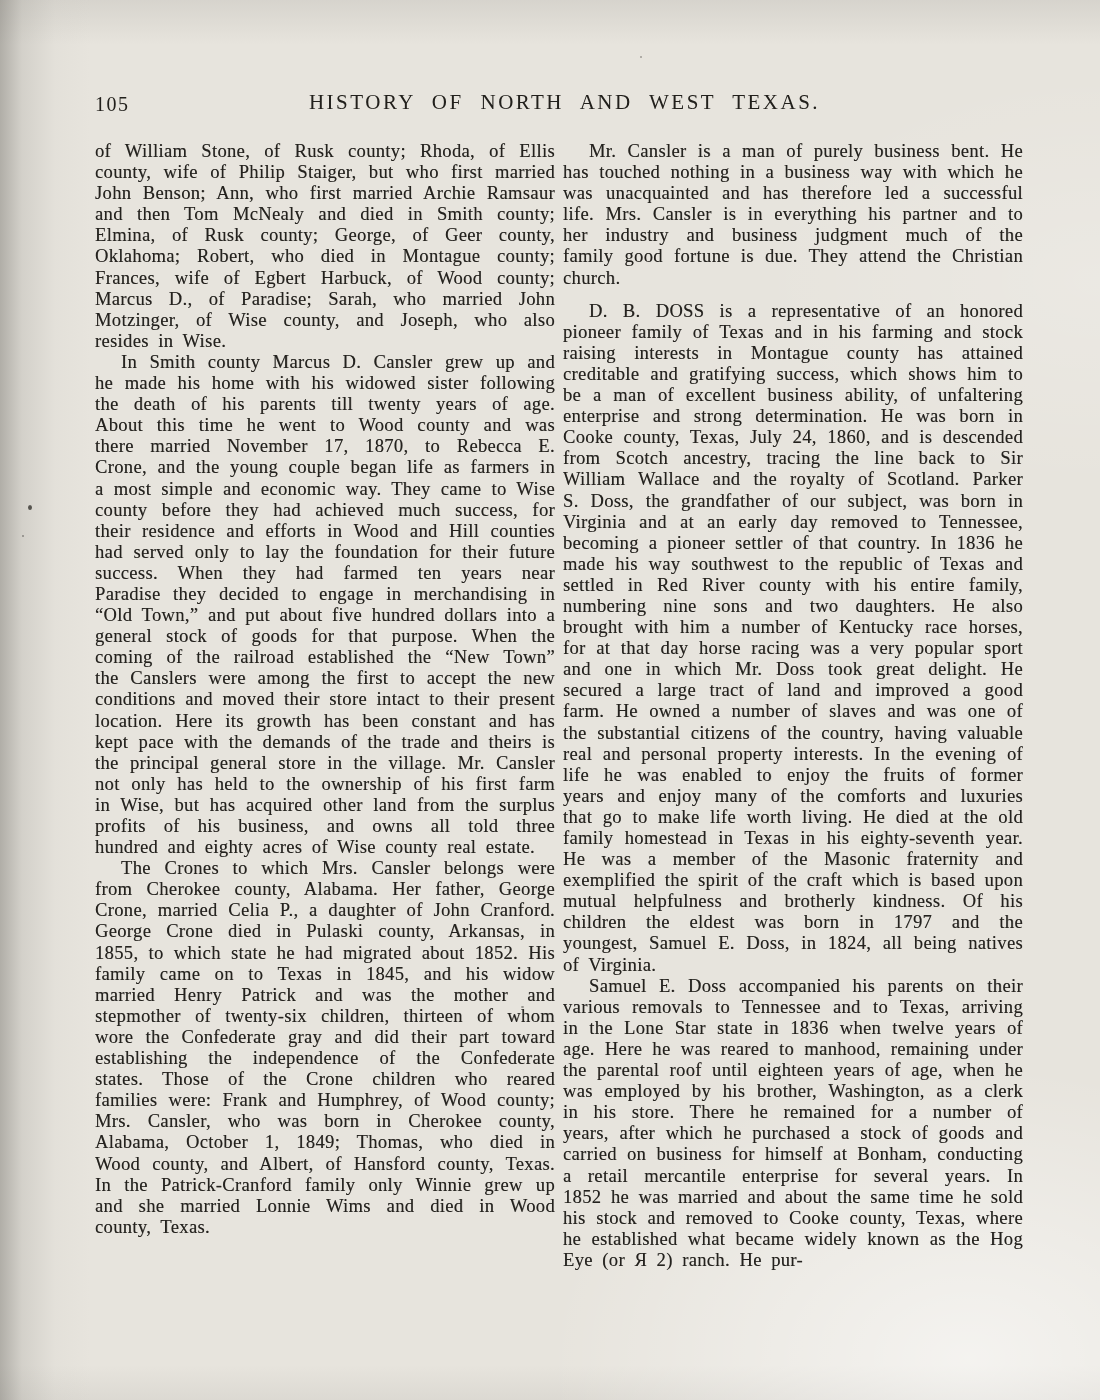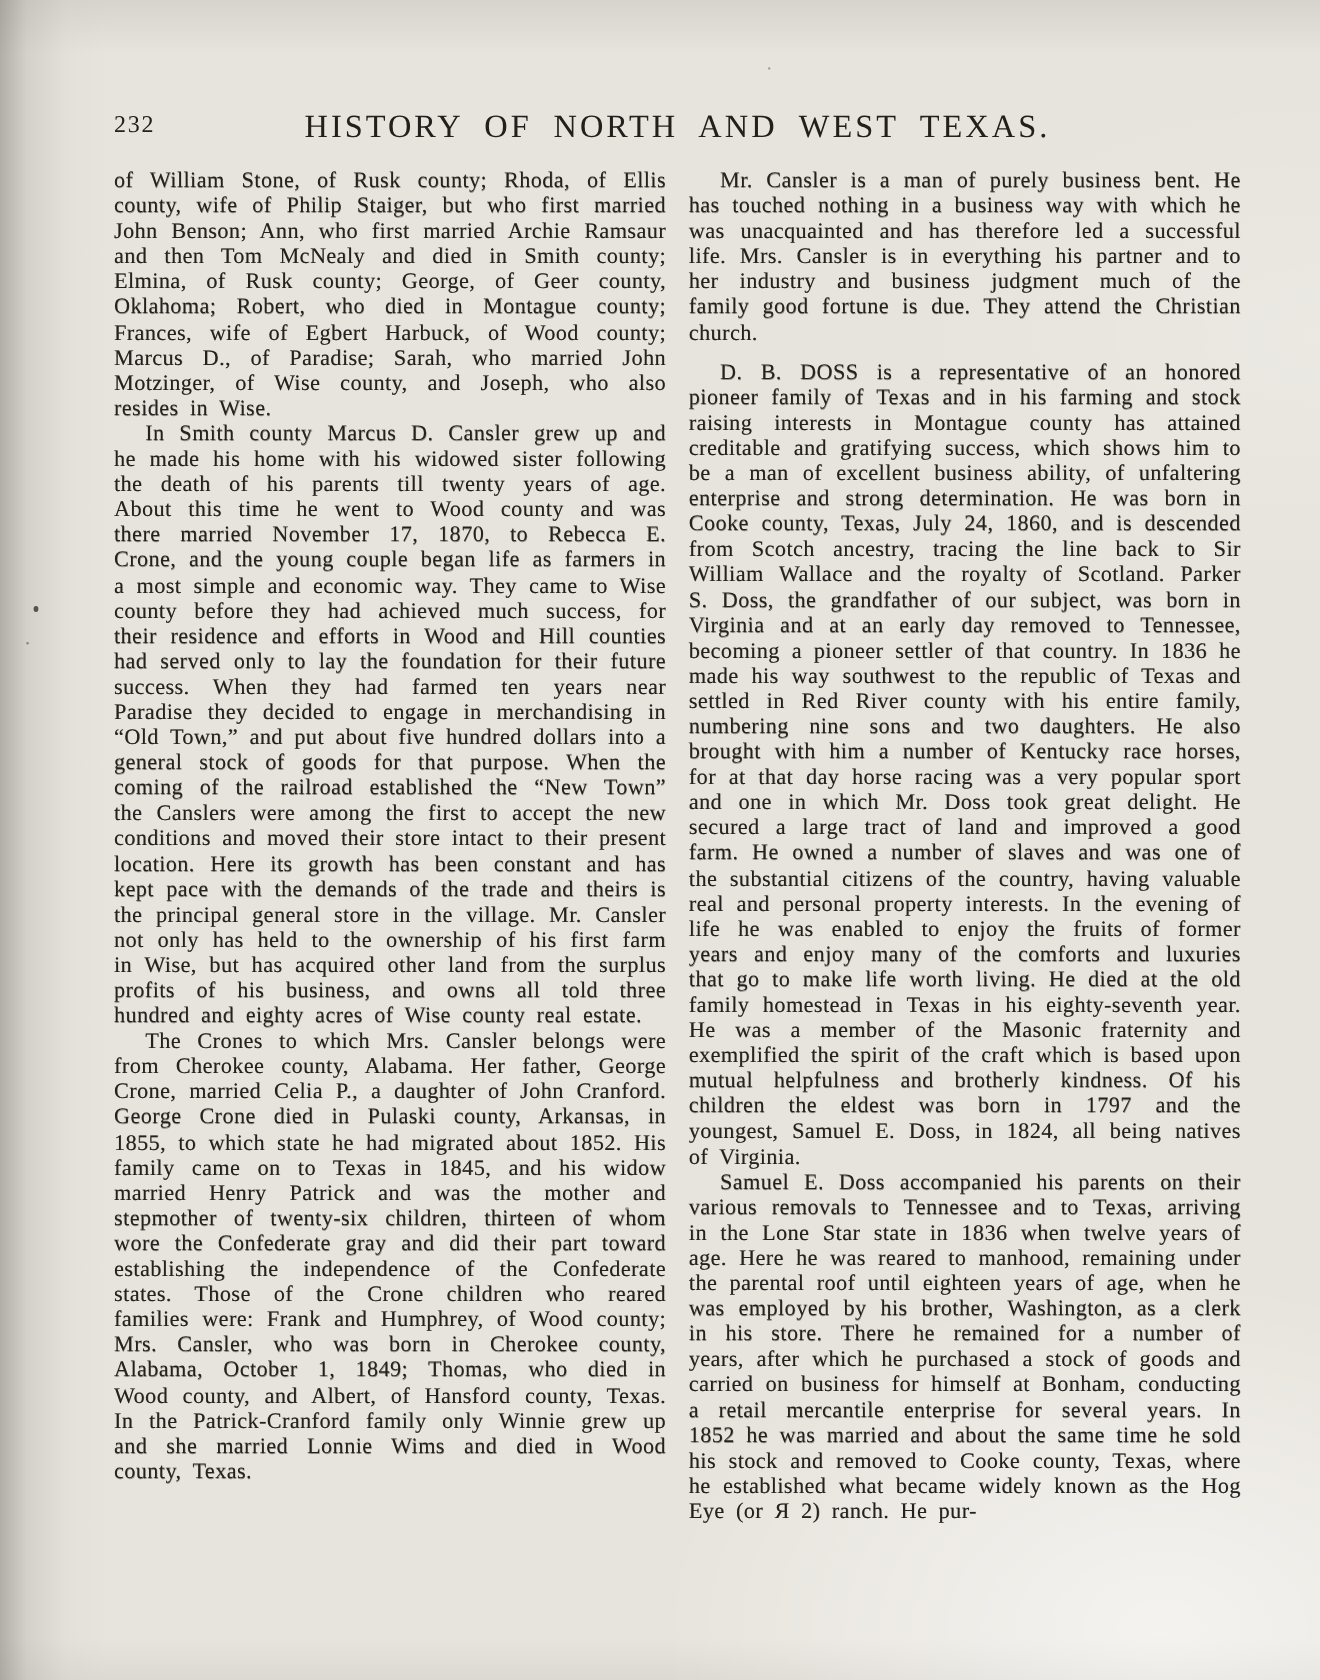--- a/index.html
+++ b/index.html
@@ -36,33 +36,33 @@
     font-size: 20px;
     letter-spacing: 1.5px;
     color: #22201c;
   }
   .running-title {
     position: absolute;
     left: 0;
     right: 0;
     top: 0;
     text-align: center;
-    font-size: 27px;
+    font-size: 21px;
     letter-spacing: 2.5px;
     word-spacing: 9px;
     color: #22201c;
     white-space: nowrap;
   }
   .columns {
     position: absolute;
     top: 141px;
     left: 95px;
     right: 66px;
     display: flex;
-    gap: 19px;
+    gap: 8px;
   }
   .col {
     width: 460px;
     flex: 0 0 460px;
   }
   .para {
     margin: 0;
     font-size: 18.5px;
     line-height: 21.1px;
     text-align: justify;
@@ -82,21 +82,21 @@
   .speck.s2 { left: 22px;  top: 535px;  width: 2px; height: 2px; opacity: 0.6; }
   .speck.s3 { left: 640px; top: 56px;   width: 2px; height: 2px; opacity: 0.5; }
   .speck.s4 { left: 521px; top: 1006px; width: 3px; height: 2px; opacity: 0.55; }
 </style>
 </head>
 <body>
 
 <div class="page">
 
   <div class="header">
-    <span class="pageno">232</span>
+    <span class="pageno">105</span>
     <span class="running-title">HISTORY OF NORTH AND WEST TEXAS.</span>
   </div>
 
   <div class="columns">
     <div class="col">
       <p class="para">of William Stone, of Rusk county; Rhoda, of Ellis county, wife of Philip Staiger, but who first married John Benson; Ann, who first married Archie Ramsaur and then Tom McNealy and died in Smith county; Elmina, of Rusk county; George, of Geer county, Oklahoma; Robert, who died in Montague county; Frances, wife of Egbert Harbuck, of Wood county; Marcus D., of Paradise; Sarah, who married John Motzinger, of Wise county, and Joseph, who also resides in Wise.</p>
       <p class="para indent">In Smith county Marcus D. Cansler grew up and he made his home with his widowed sister following the death of his parents till twenty years of age. About this time he went to Wood county and was there married November 17, 1870, to Rebecca E. Crone, and the young couple began life as farmers in a most simple and economic way. They came to Wise county before they had achieved much success, for their residence and efforts in Wood and Hill counties had served only to lay the foundation for their future success. When they had farmed ten years near Paradise they decided to engage in merchandising in “Old Town,” and put about five hundred dollars into a general stock of goods for that purpose. When the coming of the railroad established the “New Town” the Canslers were among the first to accept the new conditions and moved their store intact to their present location. Here its growth has been constant and has kept pace with the demands of the trade and theirs is the principal general store in the village. Mr. Cansler not only has held to the ownership of his first farm in Wise, but has acquired other land from the surplus profits of his business, and owns all told three hundred and eighty acres of Wise county real estate.</p>
       <p class="para indent">The Crones to which Mrs. Cansler belongs were from Cherokee county, Alabama. Her father, George Crone, married Celia P., a daughter of John Cranford. George Crone died in Pulaski county, Arkansas, in 1855, to which state he had migrated about 1852. His family came on to Texas in 1845, and his widow married Henry Patrick and was the mother and stepmother of twenty-six children, thirteen of whom wore the Confederate gray and did their part toward establishing the independence of the Confederate states. Those of the Crone children who reared families were: Frank and Humphrey, of Wood county; Mrs. Cansler, who was born in Cherokee county, Alabama, October 1, 1849; Thomas, who died in Wood county, and Albert, of Hansford county, Texas. In the Patrick-Cranford family only Winnie grew up and she married Lonnie Wims and died in Wood county, Texas.</p>
     </div>
     <div class="col">

